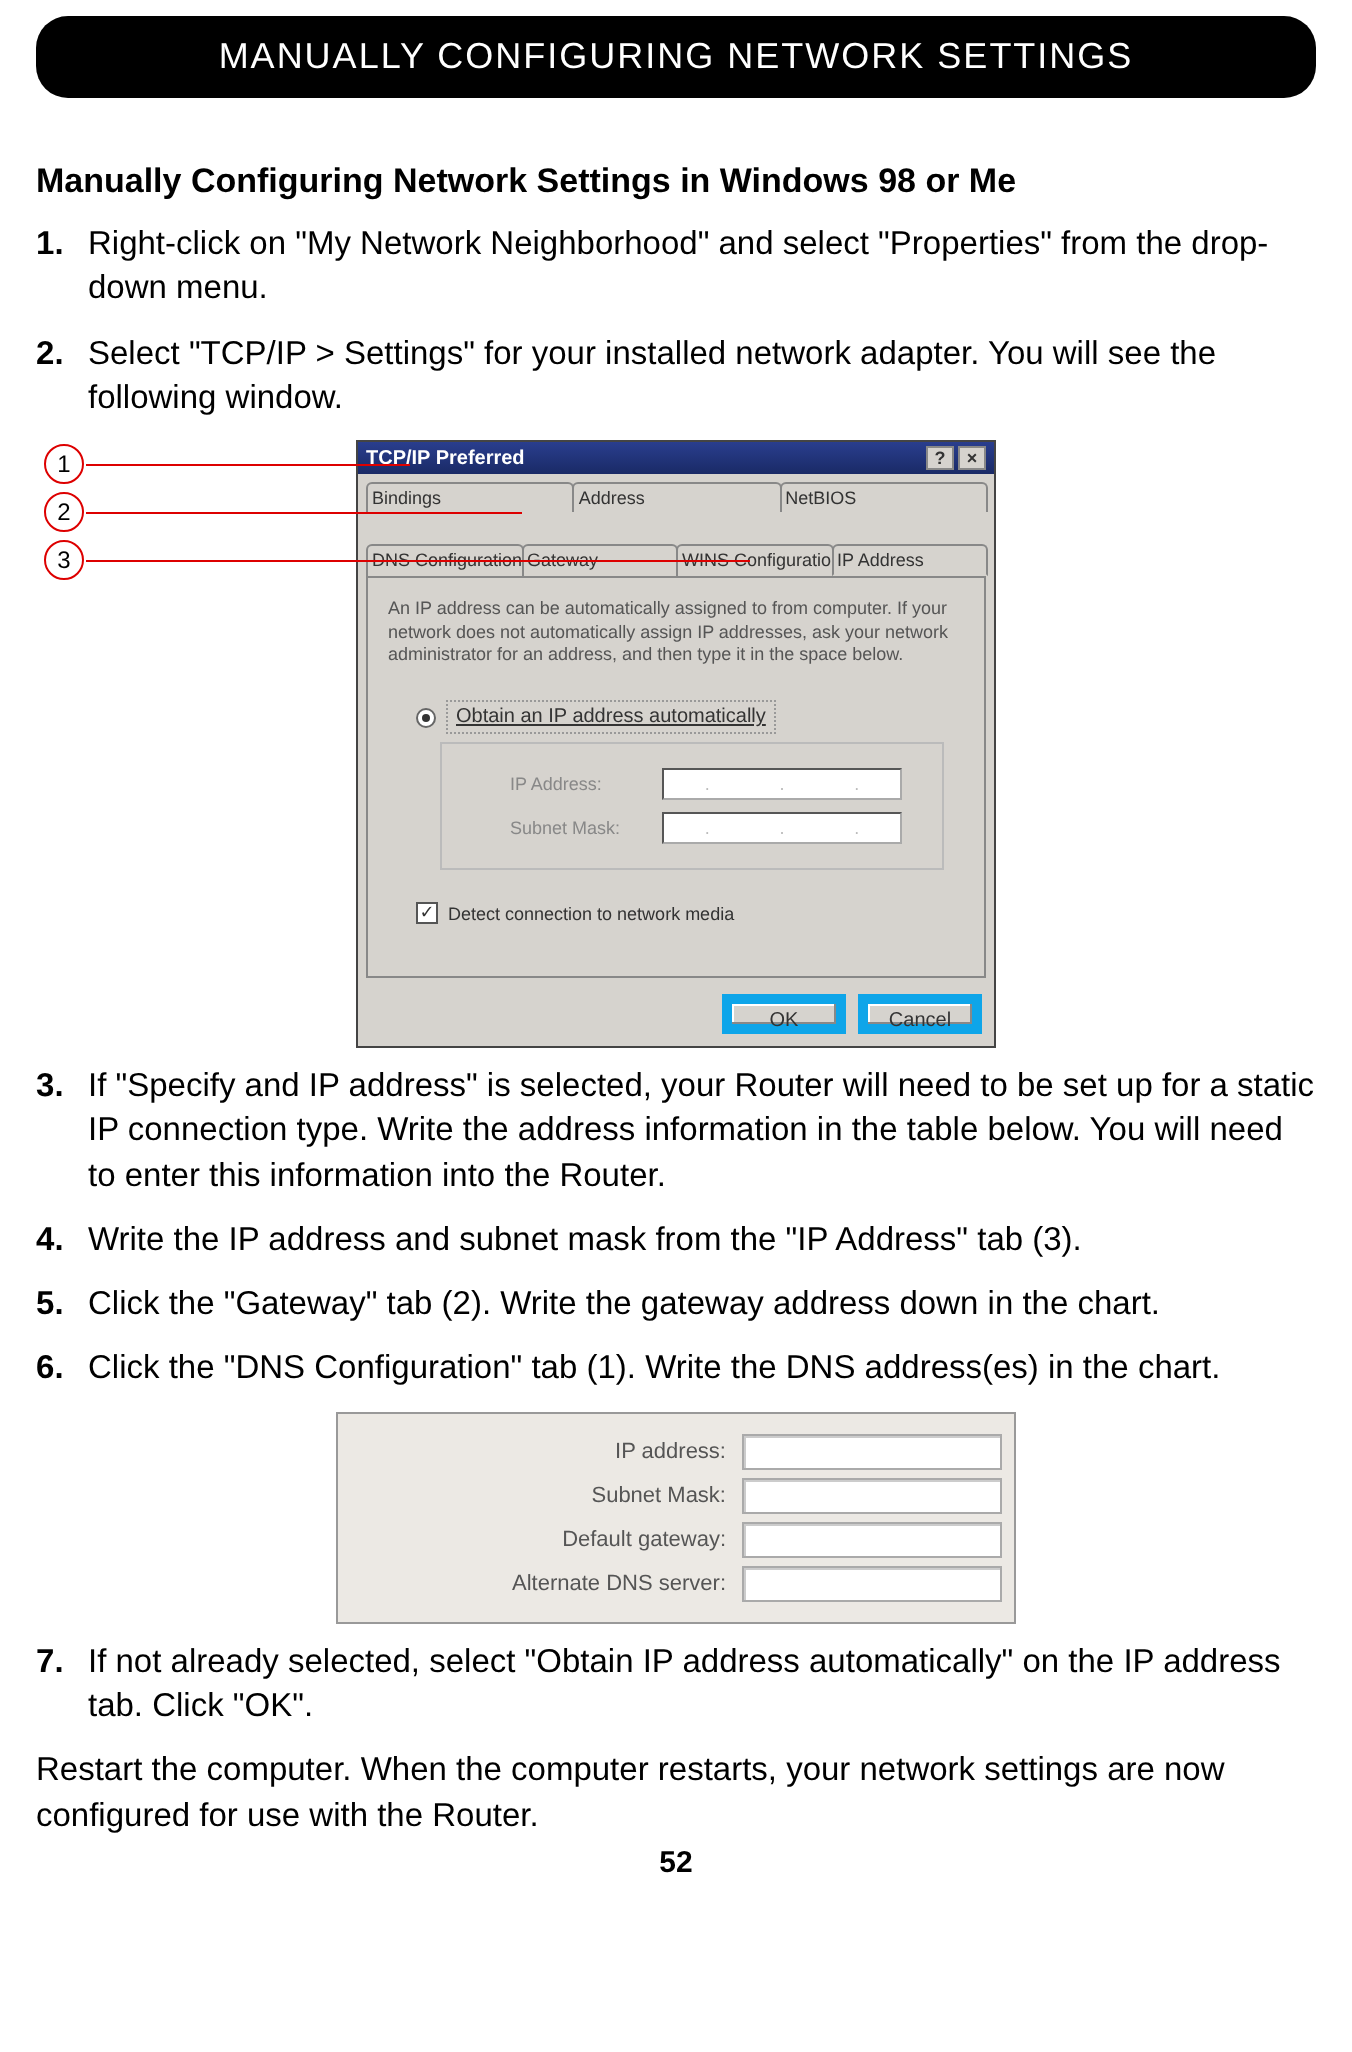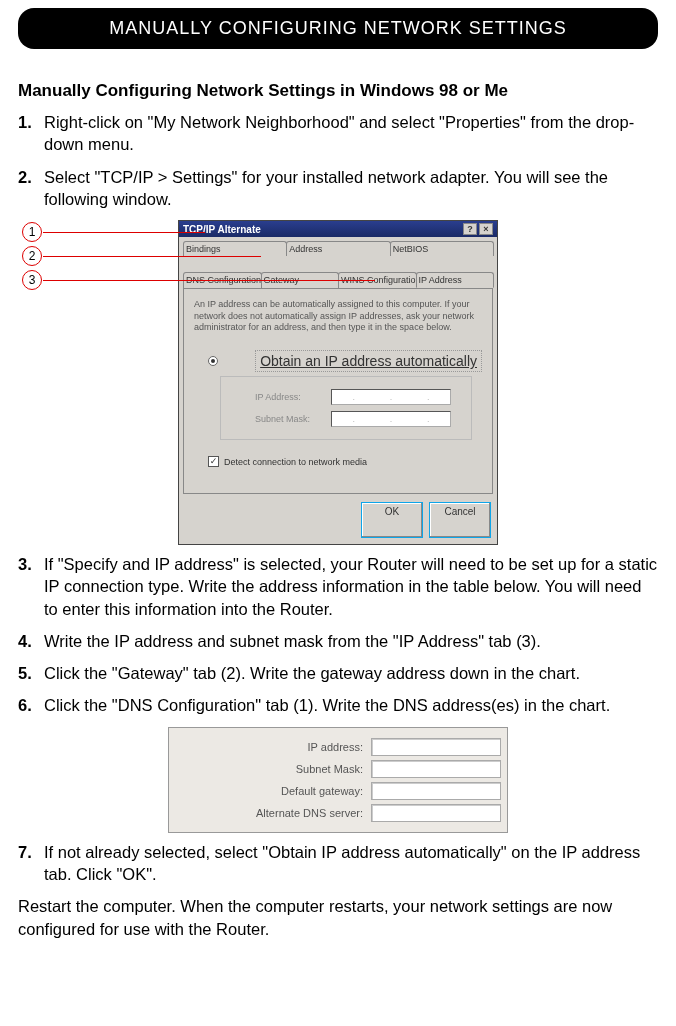--- a/index.html
+++ b/index.html
@@ -136,23 +136,22 @@
   .desc-text {
     font-size: 9px;
     color: #555;
     line-height: 1.3;
     margin-bottom: 16px;
   }
   .radio-row {
     display: flex;
     align-items: center;
     gap: 5px;
-    font-size: 14px;
+    font-size: 10px;
     margin: 4px 0 4px 14px;
-    justify-content: space-between;
   }
   .radio {
     width: 10px; height: 10px;
     border: 1px solid #666;
     border-radius: 50%;
     background: #fff;
     display: inline-flex;
     align-items: center;
     justify-content: center;
   }
@@ -202,22 +201,22 @@
     text-align: center;
   }
   .dialog-btns {
     display:flex;
     justify-content:flex-end;
     gap:6px;
     padding:4px 6px 6px 0;
   }
   .win-btn {
     width: 62px;
-    height: 36px;
-    border: 1px solid #0ea5e9;
+    height: 20px;
+    border: 5px solid #0ea5e9;
     background: #d6d3ce;
     font-size: 10px;
     line-height: 18px;
     text-align: center;
     box-shadow: inset -1px -1px #888, inset 1px 1px #fff;
   }
   
   .info-table {
     width: 340px;
     border: 1px solid #999;
@@ -284,39 +283,39 @@
           <div class="callout-line" style="width:218px;top:9px;"></div>
         </div>
       <div class="callout">
           <span>3</span>
           <div class="callout-line" style="width:332px;top:9px;"></div>
         </div>
     </div>
 
     <div class="dialog">
       <div class="dialog-title">
-        <span>TCP/IP Alternate</span>
+        <span>TCP/IP Preferred</span>
         <div class="title-btns">
           <div class="title-btn">?</div>
           <div class="title-btn">×</div>
         </div>
       </div>
       <div class="tab-strip">
         <div class="tab">Bindings</div>
         <div class="tab">Address</div>
         <div class="tab">NetBIOS</div>
       </div>
       <div class="tab-strip row2">
         <div class="tab">DNS Configuration</div>
         <div class="tab">Gateway</div>
         <div class="tab">WINS Configuration</div>
         <div class="tab active">IP Address</div>
       </div>
       <div class="dialog-body">
-        <div class="desc-text">An IP address can be automatically assigned to this computer. If your network does not automatically assign IP addresses, ask your network administrator for an address, and then type it in the space below.</div>
+        <div class="desc-text">An IP address can be automatically assigned to from computer. If your network does not automatically assign IP addresses, ask your network administrator for an address, and then type it in the space below.</div>
         <div class="radio-row">
           <span class="radio sel"></span>
           <span class="dotted-box"><u>Obtain an IP address automatically</u></span>
         </div>
         <div style="border:1px solid #bbb; padding:6px 4px; margin:4px 10px 0 26px;">
           <div class="ip-field-row">
             <label style="width:70px;">IP Address:</label>
             <div class="ip-input">
                 <span>.</span>
                 <span>.</span>
@@ -370,13 +369,14 @@
         <div class="field"></div>
       </div>
     </div>
   </div>
 
   <ol class="steps" style="counter-reset: step 6;">
     <li>If not already selected, select "Obtain IP address automatically" on the IP address tab. Click "OK".</li>
   </ol>
 
   <div class="closing">Restart the computer. When the computer restarts, your network settings are now configured for use with the Router.</div>
+  <div class="page-num">52</div>
 </div>
 
 </body></html>

